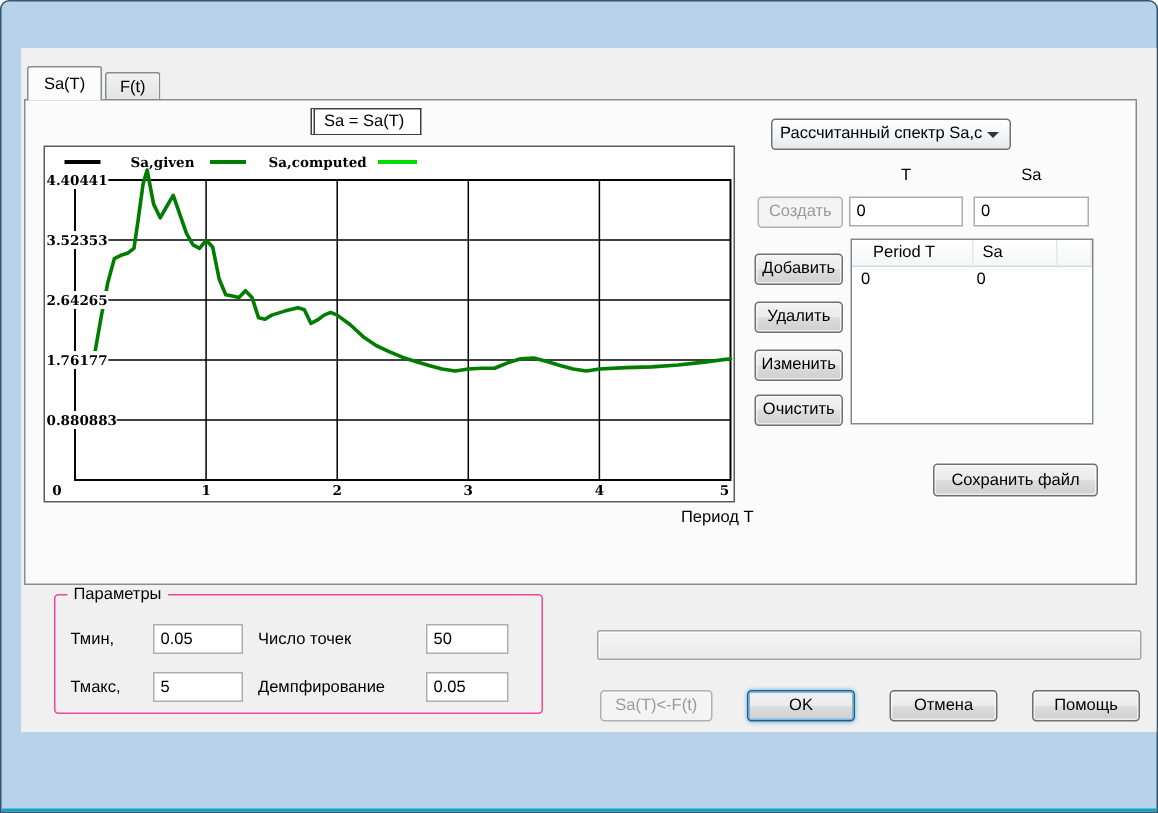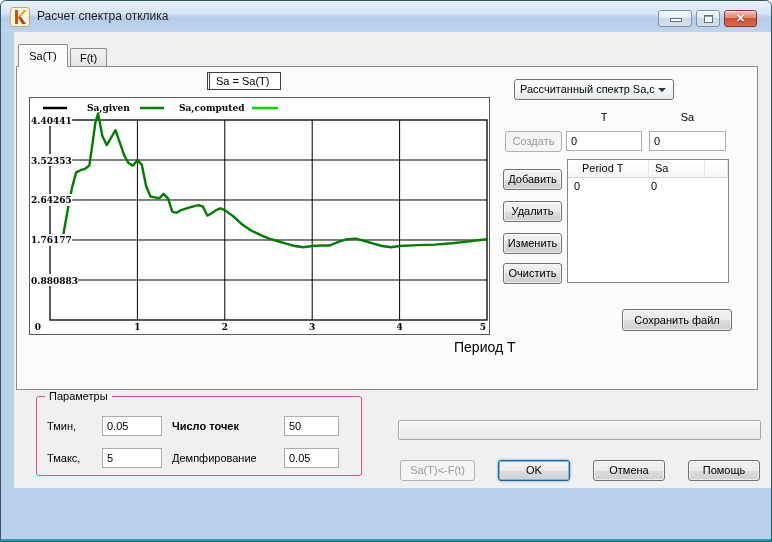--- a/index.html
+++ b/index.html
@@ -43,21 +43,21 @@
 
   .tabpage { position:absolute; left:2px; top:34px; width:742px; height:324px;
              background:#fbfbfb; border:1px solid #898c95; z-index:2; }
 
   .formula-box { position:absolute; left:190px; top:5px; width:74px; height:18px;
       background:#fff; border:1px solid #404040; border-left:3px double #404040;
       line-height:16px; padding-left:6px; }
 
   .chartbox { position:absolute; left:12px; top:30px; width:461px; height:238px;
       background:#fff; border:1px solid #5a5a5a; }
-  .xlabel { position:absolute; left:437px; top:272px; font-size:14px; }
+  .xlabel { position:absolute; left:437px; top:272px; font-size:11px; }
 
   .combo { position:absolute; left:497px; top:12px; width:160px; height:21px;
       background:linear-gradient(#ffffff,#f1f3f5 60%, #e6eaed);
       border:1px solid #707070; border-radius:3px; line-height:19px;
       padding-left:5px; white-space:nowrap; overflow:hidden; }
   .combo-arrow { position:absolute; right:7px; top:8px; width:0; height:0;
       border-left:4px solid transparent; border-right:4px solid transparent;
       border-top:4px solid #333; }
 
   .col-label { position:absolute; top:44px; text-align:center; }
@@ -91,39 +91,20 @@
       background:linear-gradient(#f4f4f4,#eaeaea); border:1px solid #a6a6a6;
       border-radius:2px; box-shadow:inset 0 1px 0 #fff, inset 1px 0 0 #fff; }
 
   .chart-text { font-family:"DejaVu Serif", serif; font-weight:bold; font-size:9px; }
 </style>
 </head>
 <body>
 
 <div class="window">
 
-  <div class="titlebar">
-    <div class="app-icon">
-      <svg width="18" height="18" viewBox="0 0 18 18">
-        <polygon points="4,2 7,2 7,16 4,16" fill="#c7500f"></polygon>
-        <polygon points="7,9 13,2 16,2 9,9.5 7,11" fill="#f29d1e"></polygon>
-        <polygon points="7,9 10,9 15,16 11,16" fill="#b5441a"></polygon>
-      </svg>
-    </div>
-    <span class="title-text">Расчет спектра отклика</span>
-    <div class="cap-btn" style="left:657px; width:34px;">
-      <span class="glyph-min"></span>
-    </div>
-    <div class="cap-btn" style="left:695px; width:24px;">
-      <span class="glyph-max"></span>
-    </div>
-    <div class="cap-btn close" style="left:723px; width:33px;">
-      <span>✕</span>
-    </div>
-  </div>
 
   <div class="client">
 
     <div class="tab active">
       <span>Sa(T)</span>
     </div>
     <div class="tab inactive">
       <span>F(t)</span>
     </div>
 
@@ -213,21 +194,21 @@
 
       <div class="btn" style="left:605px; top:242px; width:110px; height:22px; line-height:20px;text-align:center;">
         <span>Сохранить файл</span>
       </div>
     </div>
 
     <div class="groupbox">
       <span class="gb-label">Параметры</span>
       <span class="gb-text" style="left:10px; top:23px;">Тмин,</span>
       <input class="field" style="left: 65px; top: 19px; width: 60px;" value="0.05">
-      <span class="gb-text" style="left:135px; top:23px;font-weight:bold;">Число точек</span>
+      <span class="gb-text" style="left:135px; top:23px;">Число точек</span>
       <input class="field" style="left: 247px; top: 19px; width: 55px;" value="50">
       <span class="gb-text" style="left:10px; top:55px;">Тмакс,</span>
       <input class="field" style="left: 65px; top: 51px; width: 60px;" value="5">
       <span class="gb-text" style="left:135px; top:55px;">Демпфирование</span>
       <input class="field" style="left: 247px; top: 51px; width: 55px;" value="0.05">
     </div>
 
     <div class="progress"></div>
 
     <div class="btn disabled" style="left:386px; top:428px; width:75px;">

